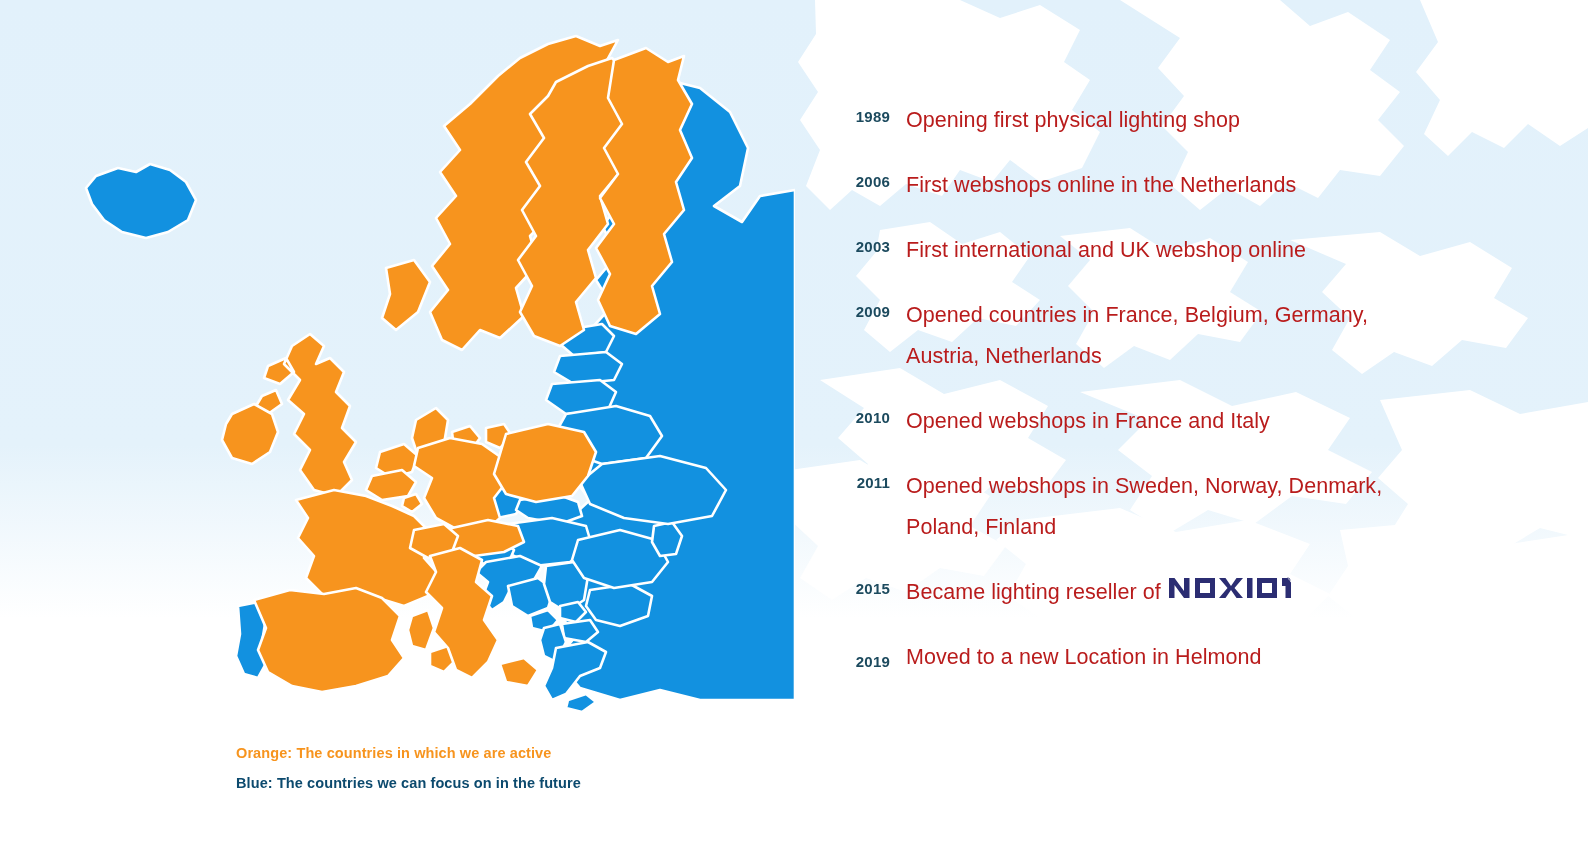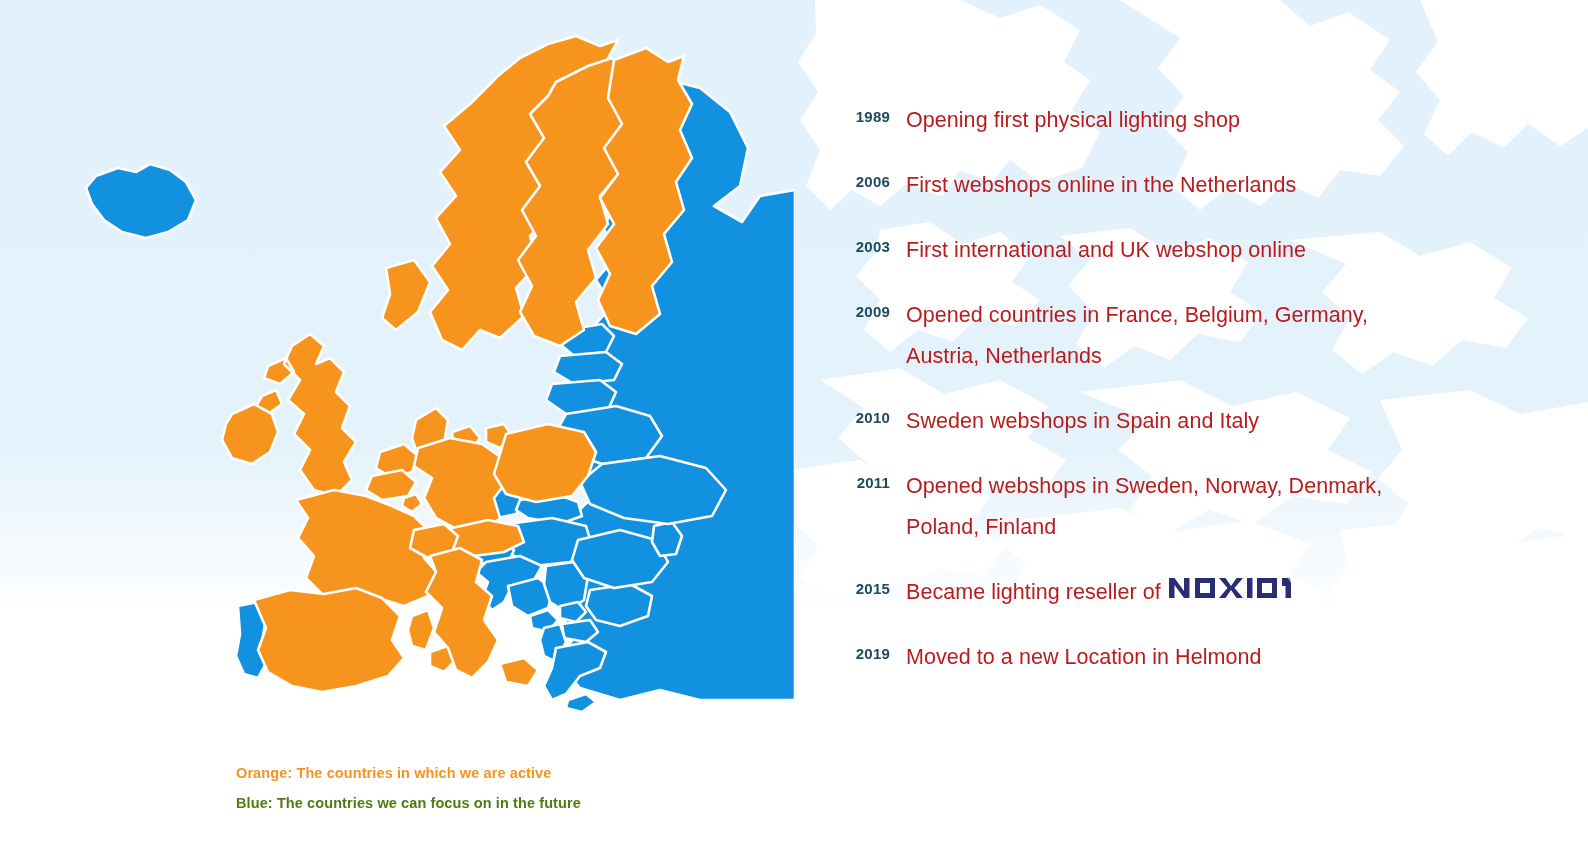--- a/index.html
+++ b/index.html
@@ -48,36 +48,36 @@
     top: 738px;
     width: 520px;
   }
   .legend-line {
     font-size: 14.5px;
     font-weight: 700;
     line-height: 30px;
     letter-spacing: 0.1px;
     white-space: nowrap;
   }
-  .legend-orange { color: #F7941E; margin-top: 20px; }
-  .legend-blue   { color: #4d7c0f; }
+  .legend-orange { color: #F7941E; }
+  .legend-blue   { color: #0c4a6e; }
 
   
   .timeline {
     position: absolute;
     left: 828px;
     top: 100px;
     width: 700px;
   }
   .tl-row {
     display: flex;
     align-items: flex-start;
     margin-bottom: 24px;
   }
-  .tl-row:last-child { margin-bottom: 0; }
+  .tl-row:last-child { margin-bottom: 0; align-items: flex-end; }
 
   .tl-year {
     flex: 0 0 62px;
     width: 62px;
     text-align: right;
     font-size: 15px;
     font-weight: 700;
     color: #1C4A5E;
     line-height: 33px;
     letter-spacing: 0.2px;
@@ -331,21 +331,21 @@
       <div class="tl-year">2009</div>
       <div class="tl-desc">
         <span>Opened countries in France, Belgium, Germany,</span>
         <span class="l2">Austria, Netherlands</span>
       </div>
     </div>
 
     <div class="tl-row">
       <div class="tl-year">2010</div>
       <div class="tl-desc">
-        <span>Sweden webshops in Spain and Italy</span>
+        <span>Opened webshops in France and Italy</span>
       </div>
     </div>
 
     <div class="tl-row">
       <div class="tl-year">2011</div>
       <div class="tl-desc">
         <span>Opened webshops in Sweden, Norway, Denmark,</span>
         <span class="l2">Poland, Finland</span>
       </div>
     </div>

